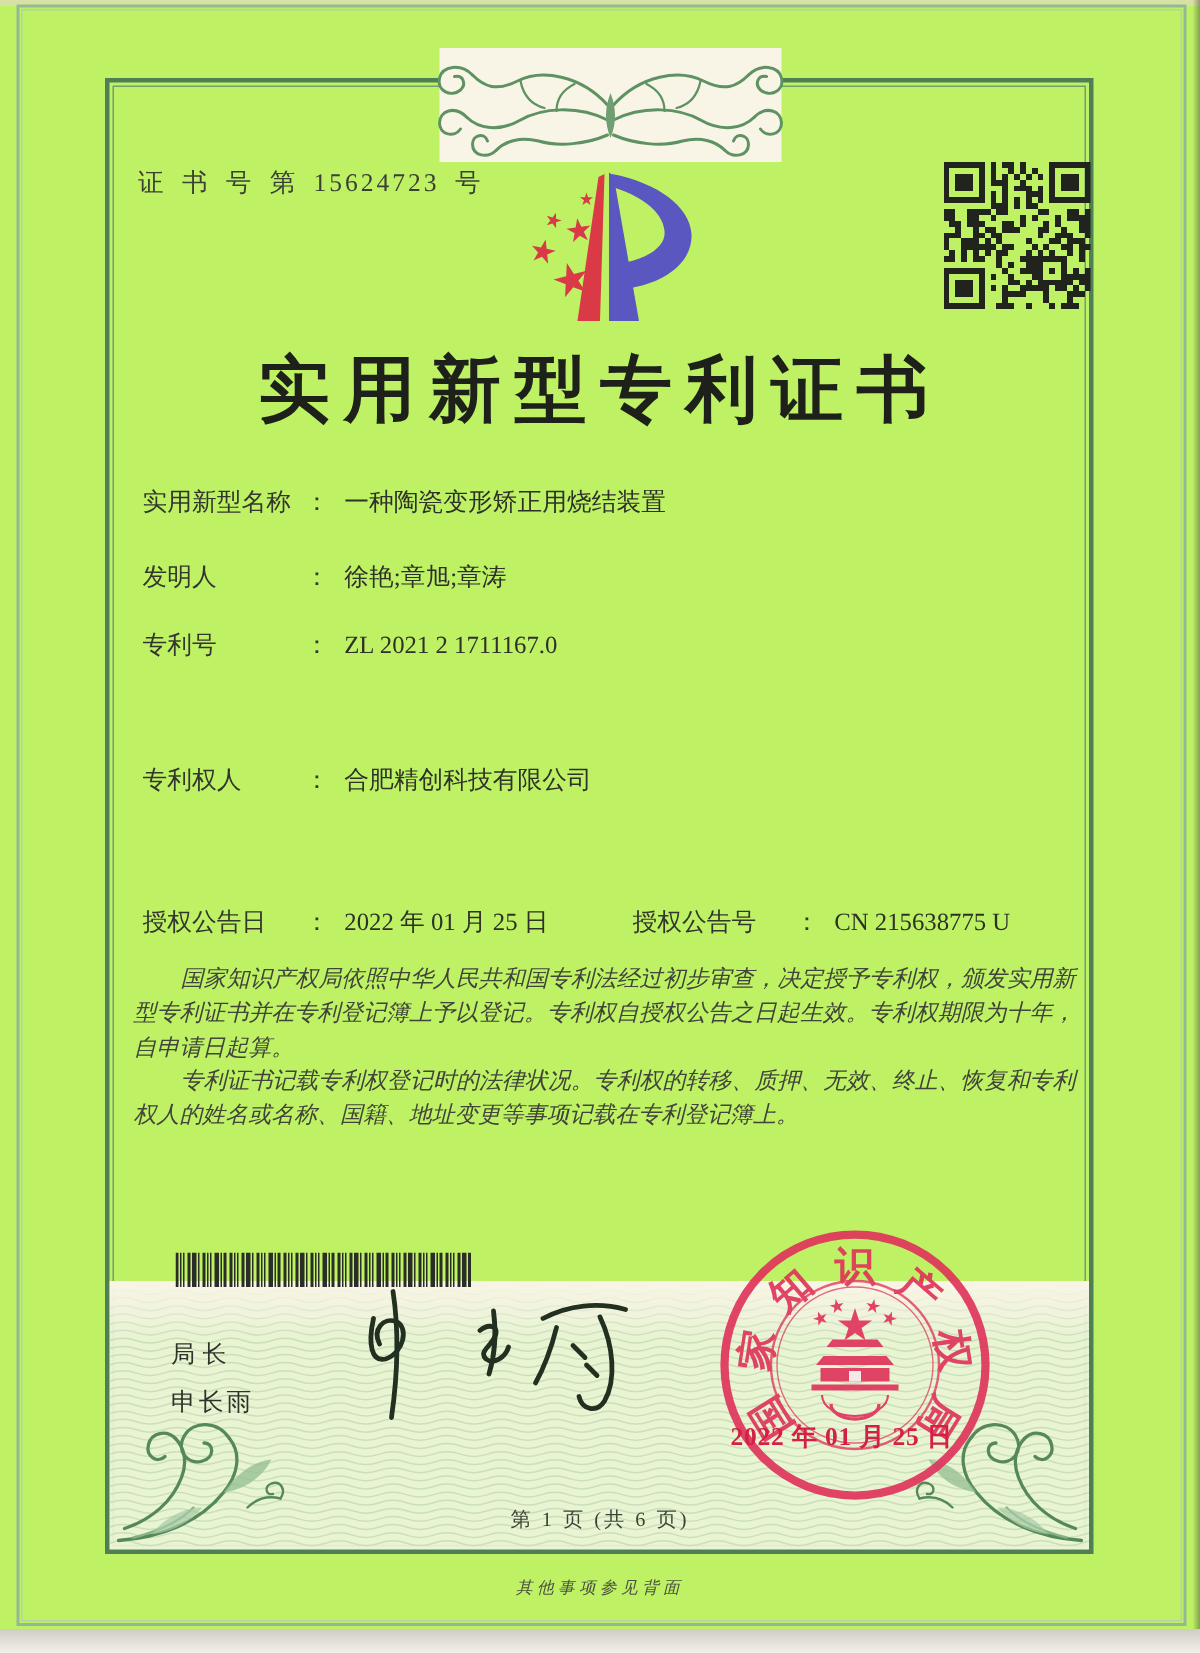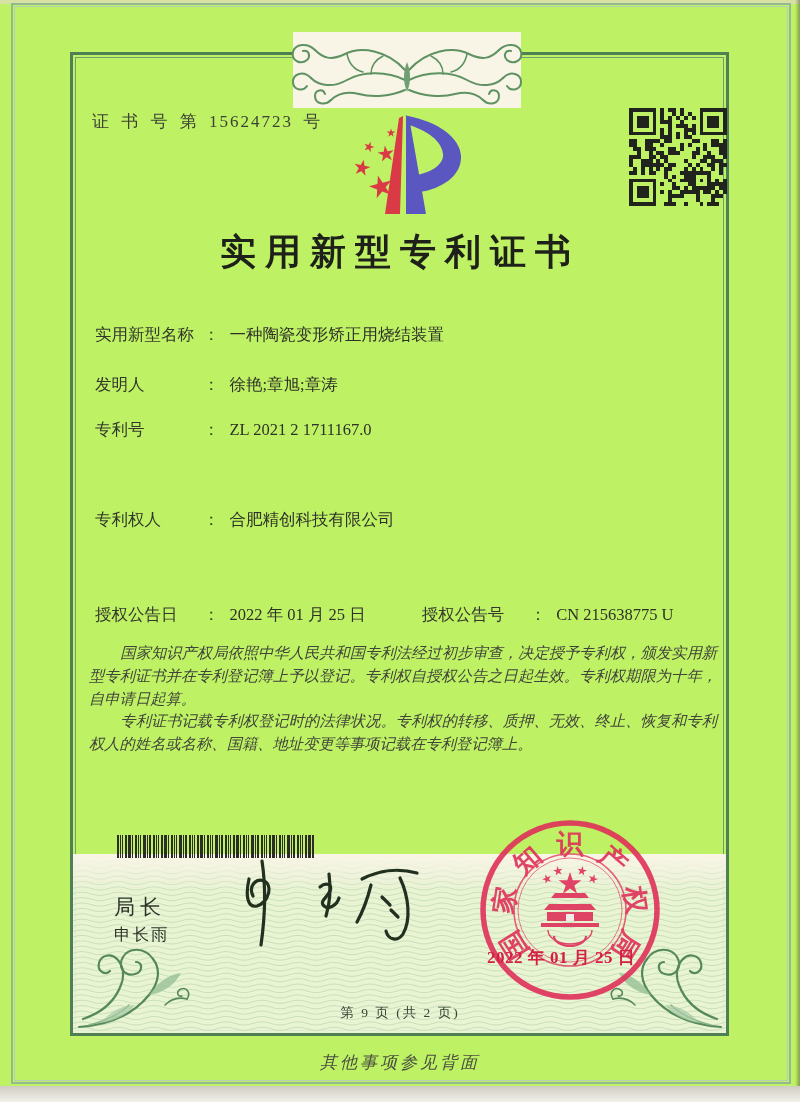--- a/index.html
+++ b/index.html
@@ -23,45 +23,45 @@
   .crest{position:absolute;left:287px;top:32px;width:240px;height:76px;z-index:2;}
   .corner{position:absolute;width:118px;height:118px;z-index:1;}
   .corner-l{left:75px;top:913px;}
   .corner-r{left:607px;top:913px;transform:scaleX(-1);}
   .logo{position:absolute;left:339px;top:110px;width:126px;height:110px;z-index:2;}
   .qr{position:absolute;left:629px;top:108px;width:98px;height:98px;z-index:2;}
   .barcode{position:absolute;left:117px;top:835px;width:198px;height:23px;z-index:2;}
   
   .cert-no{position:absolute;left:92px;top:110px;font-size:17px;letter-spacing:2px;word-spacing:4px;color:#3b4034;z-index:2;}
   .title{position:absolute;left:0;top:228px;width:100%;margin:0;text-align:center;
-    font-size:36px;font-weight:700;letter-spacing:9px;color:#1d211a;z-index:2;}
+    font-size:48px;font-weight:700;letter-spacing:9px;color:#1d211a;z-index:2;}
   .field{position:absolute;left:95px;font-size:16.5px;color:#33362c;white-space:nowrap;z-index:2;}
   .flabel{display:inline-block;width:107px;height:23px;overflow:hidden;line-height:22px;
     text-align:justify;text-align-last:justify;vertical-align:top;}
   .flabel::after{content:'';display:inline-block;width:100%;height:0;}
   .colon{margin:0 10px 0 1px;}
   .fvalue{display:inline-block;vertical-align:top;line-height:22px;color:#2e3128;}
   .r1{top:324px;} .r2{top:374px;} .r3{top:419px;} .r4{top:464px;} .r5{top:509px;}
   .r6{top:554px;} .r7{top:604px;}
   .field.wrap{white-space:normal;}
   .field.wrap .fvalue{width:497px;line-height:25px;}
   .pair2{margin-left:56px;}
   .paras{position:absolute;left:89px;top:642px;width:628px;z-index:2;}
   .paras p{margin:0;text-indent:2.05em;font-size:15.3px;line-height:22.8px;color:#41443a;
     text-align:justify;font-style:italic;}
-  .sig-title{position:absolute;left:114px;top:893px;font-size:21px;letter-spacing:5px;color:#2c3328;z-index:3;font-family:Liberation Mono, monospace;}
+  .sig-title{position:absolute;left:114px;top:893px;font-size:16px;letter-spacing:5px;color:#2c3328;z-index:3;font-family:Liberation Mono, monospace;}
   .sig-name{position:absolute;left:114px;top:924px;font-size:16.5px;letter-spacing:2px;color:#2c3328;z-index:3;text-align:center;}
   .signature{position:absolute;left:232px;top:845px;width:200px;height:112px;z-index:3;}
   .seal{position:absolute;left:477px;top:817px;width:186px;height:186px;z-index:2;}
   .seal-date{position:absolute;left:487px;top:946px;font-size:17px;font-weight:700;color:#d42045;
     letter-spacing:.5px;white-space:nowrap;z-index:4;}
   .page-info{position:absolute;left:0;top:1004px;width:100%;text-align:center;
     font-size:13.5px;letter-spacing:2px;color:#3a4336;z-index:3;}
   .back-note{position:absolute;left:0;top:1051px;width:100%;text-align:center;
-    font-size:17px;font-style:italic;letter-spacing:3px;color:#4b4f41;z-index:2;}
+    font-size:11px;font-style:italic;letter-spacing:3px;color:#4b4f41;z-index:2;}
 </style>
 </head>
 <body>
 
 <div class="page">
 
   <div class="edge-top"></div>
   <div class="edge-right"></div>
   <div class="edge-bottom"></div>
 
@@ -629,16 +629,16 @@
           <text x="0" y="0" fill="#e0315a" font-size="27" font-weight="bold" text-anchor="middle" dominant-baseline="central" transform="translate(-43.0,-50.1) rotate(-40.7)">知</text>
           <text x="0" y="0" fill="#e0315a" font-size="27" font-weight="bold" text-anchor="middle" dominant-baseline="central" transform="translate(0.0,-66.0) rotate(0.0)">识</text>
           <text x="0" y="0" fill="#e0315a" font-size="27" font-weight="bold" text-anchor="middle" dominant-baseline="central" transform="translate(43.0,-50.1) rotate(40.7)">产</text>
           <text x="0" y="0" fill="#e0315a" font-size="27" font-weight="bold" text-anchor="middle" dominant-baseline="central" transform="translate(65.2,-9.9) rotate(81.3)">权</text>
           <text x="0" y="0" fill="#e0315a" font-size="27" font-weight="bold" text-anchor="middle" dominant-baseline="central" transform="translate(56.0,35.0) rotate(122.0)">局</text>
         </g>
     </g>
   </svg>
   <div class="seal-date">2022 年 01 月 25 日</div>
 
-  <div class="page-info">第 9 页 (共 2 页)</div>
+  <div class="page-info">第 1 页 (共 6 页)</div>
   <div class="back-note">其他事项参见背面</div>
 
 </div>
 
 </body></html>

